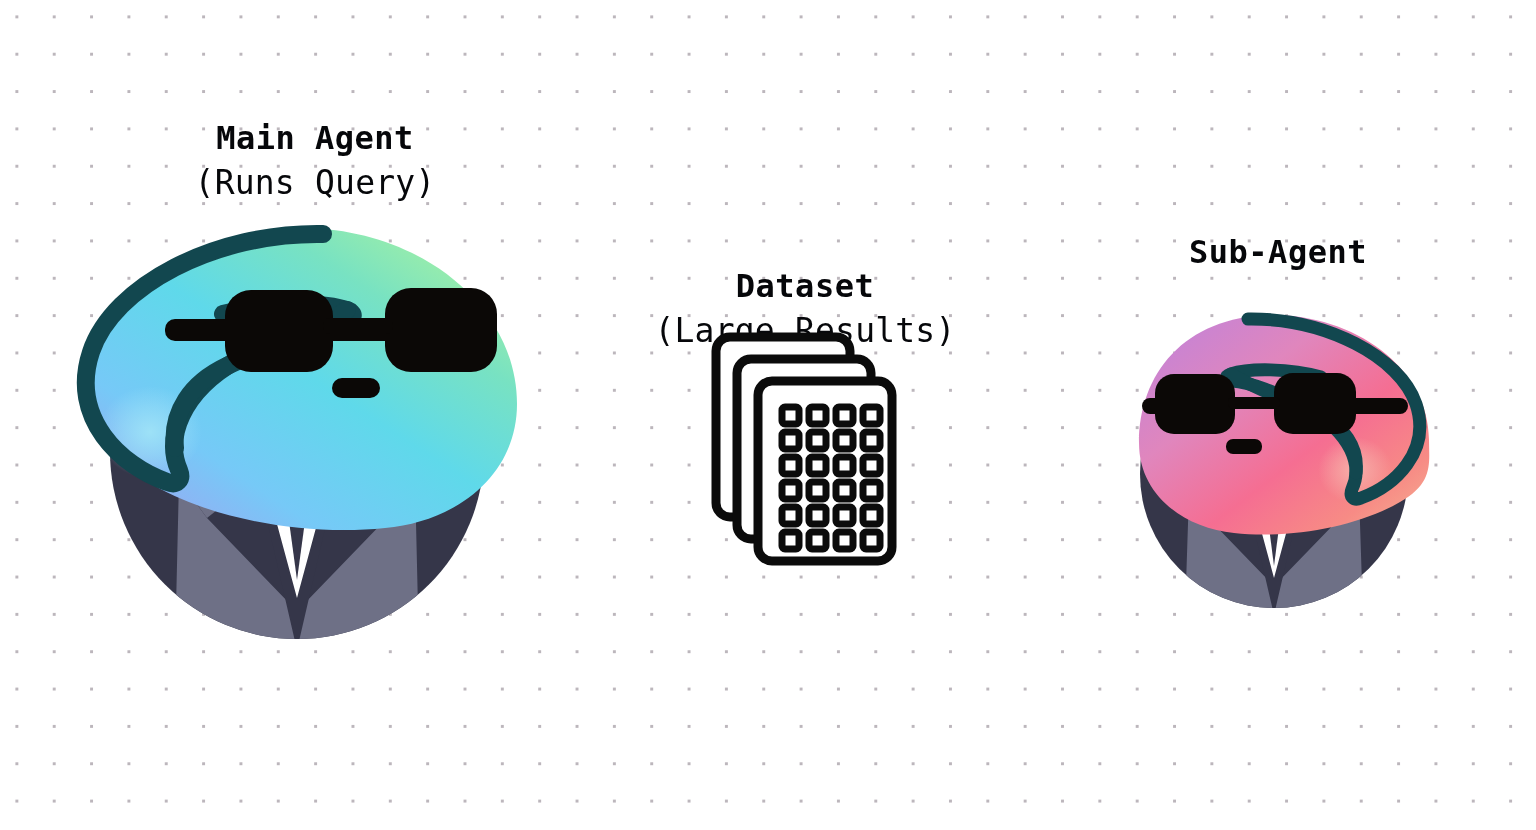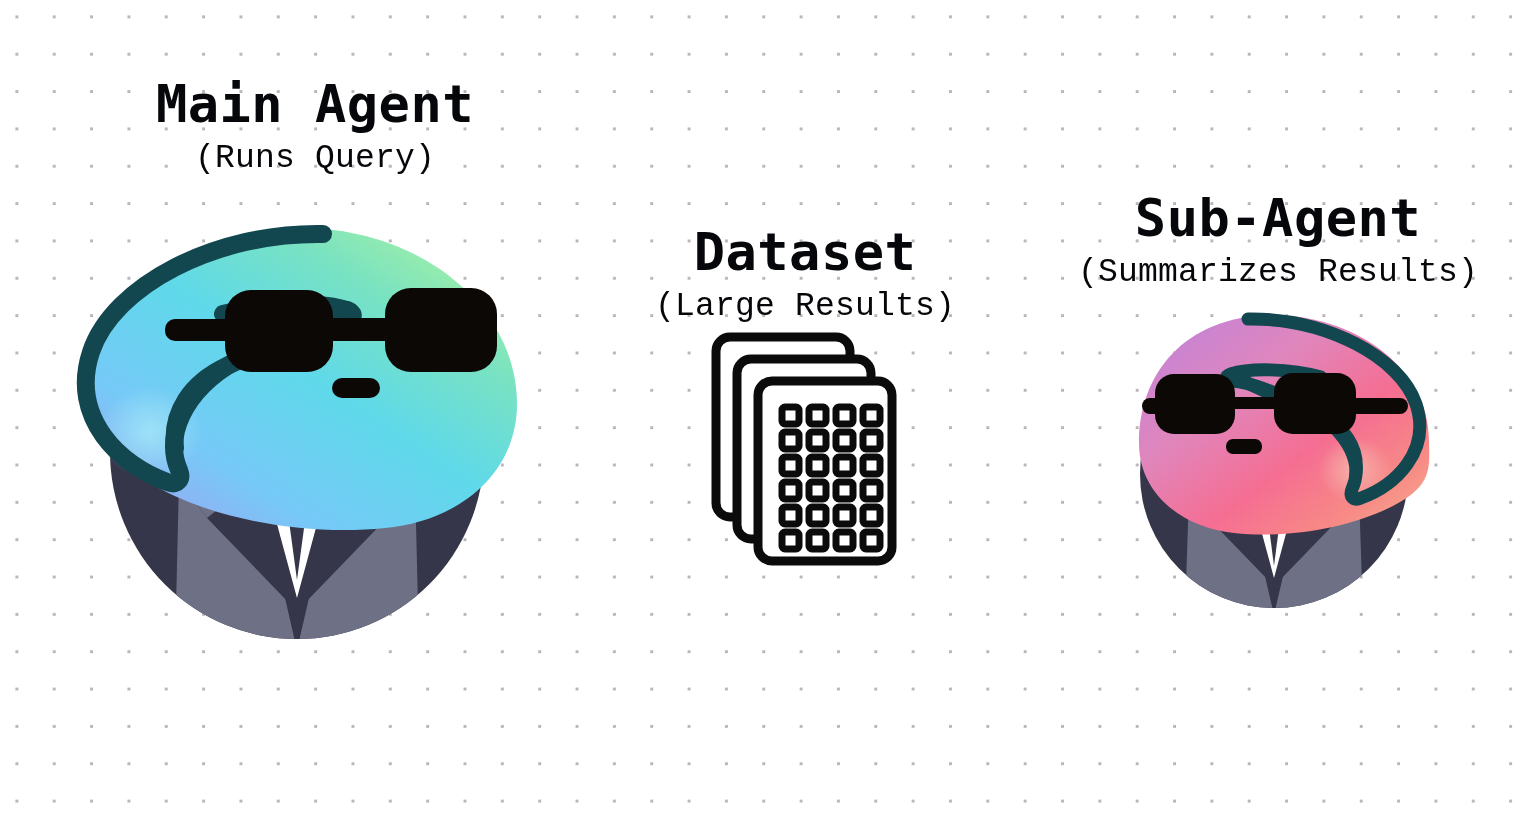--- a/index.html
+++ b/index.html
@@ -28,32 +28,32 @@
   
   .label-block {
     position: absolute;
     text-align: center;
     color: #06070a;
     line-height: 1.0;
     white-space: nowrap;
     user-select: none;
   }
   .label-title {
-    font-size: 52px;
+    font-size: 32px;
     font-weight: 700;
     letter-spacing: 0.5px;
     display: block;
+    margin-top: 44px;
   }
   .label-sub {
     font-size: 33px;
     font-weight: 500;
     letter-spacing: 0.2px;
     display: block;
     margin-top: 12px;
-    font-family: Liberation Mono, monospace;
   }
 
   #main-agent-label   { left: 0px;   top: 78px;  width: 630px; }
   #results-label      { left: 555px; top: 226px; width: 500px; }
   #sub-agent-label    { left: 1038px;top: 192px; width: 480px; }
 
   
   .avatar {
     position: absolute;
   }
@@ -202,21 +202,20 @@
         <rect x="82" y="204" width="17" height="17" rx="3"></rect>
         <rect x="109" y="204" width="17" height="17" rx="3"></rect>
         <rect x="136" y="204" width="17" height="17" rx="3"></rect>
         <rect x="163" y="204" width="17" height="17" rx="3"></rect>
       </g>
     </svg>
   </div>
 
   <div class="label-block" id="sub-agent-label">
     <span class="label-title">Sub-Agent</span>
-    <span class="label-sub">(Summarizes Results)</span>
   </div>
 
   <div class="avatar" id="sub-agent-avatar">
     <svg viewBox="0 0 330 320" xmlns="http://www.w3.org/2000/svg">
       <defs>
         <linearGradient id="headGradSub" x1="0.08" y1="0.08" x2="0.95" y2="0.95">
           <stop offset="0%" stop-color="#c583d6"></stop>
           <stop offset="30%" stop-color="#e086bd"></stop>
           <stop offset="60%" stop-color="#f56e92"></stop>
           <stop offset="85%" stop-color="#f78b85"></stop>

